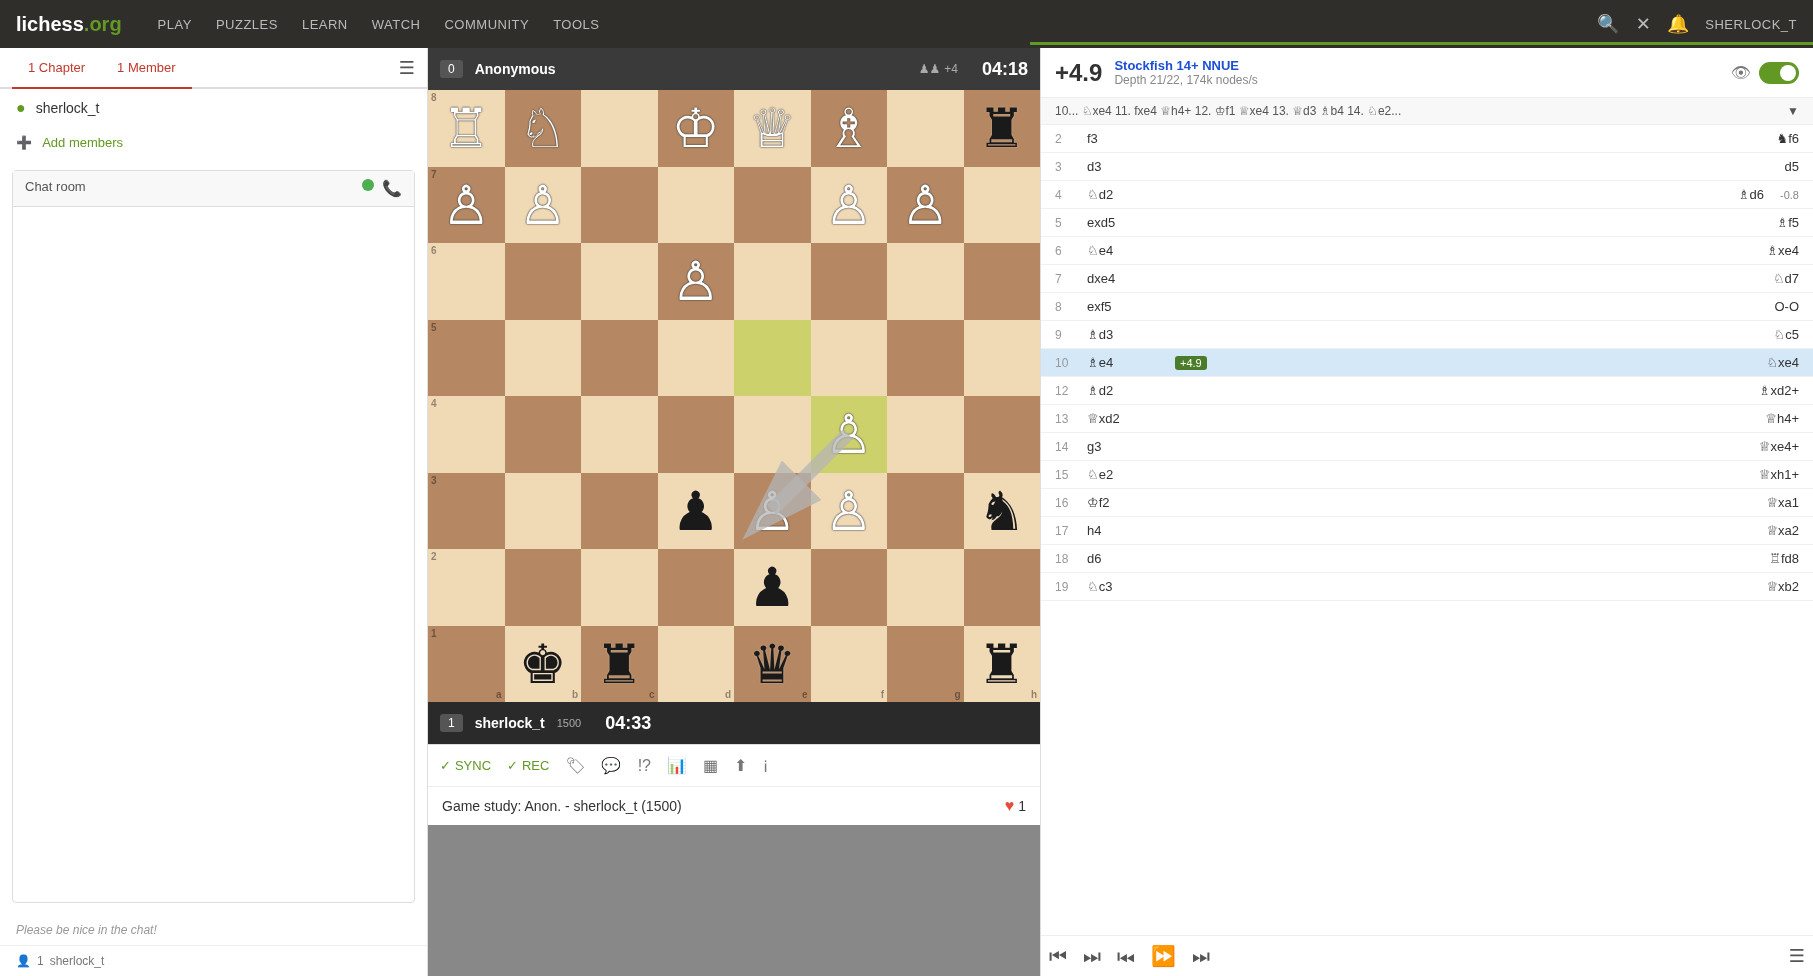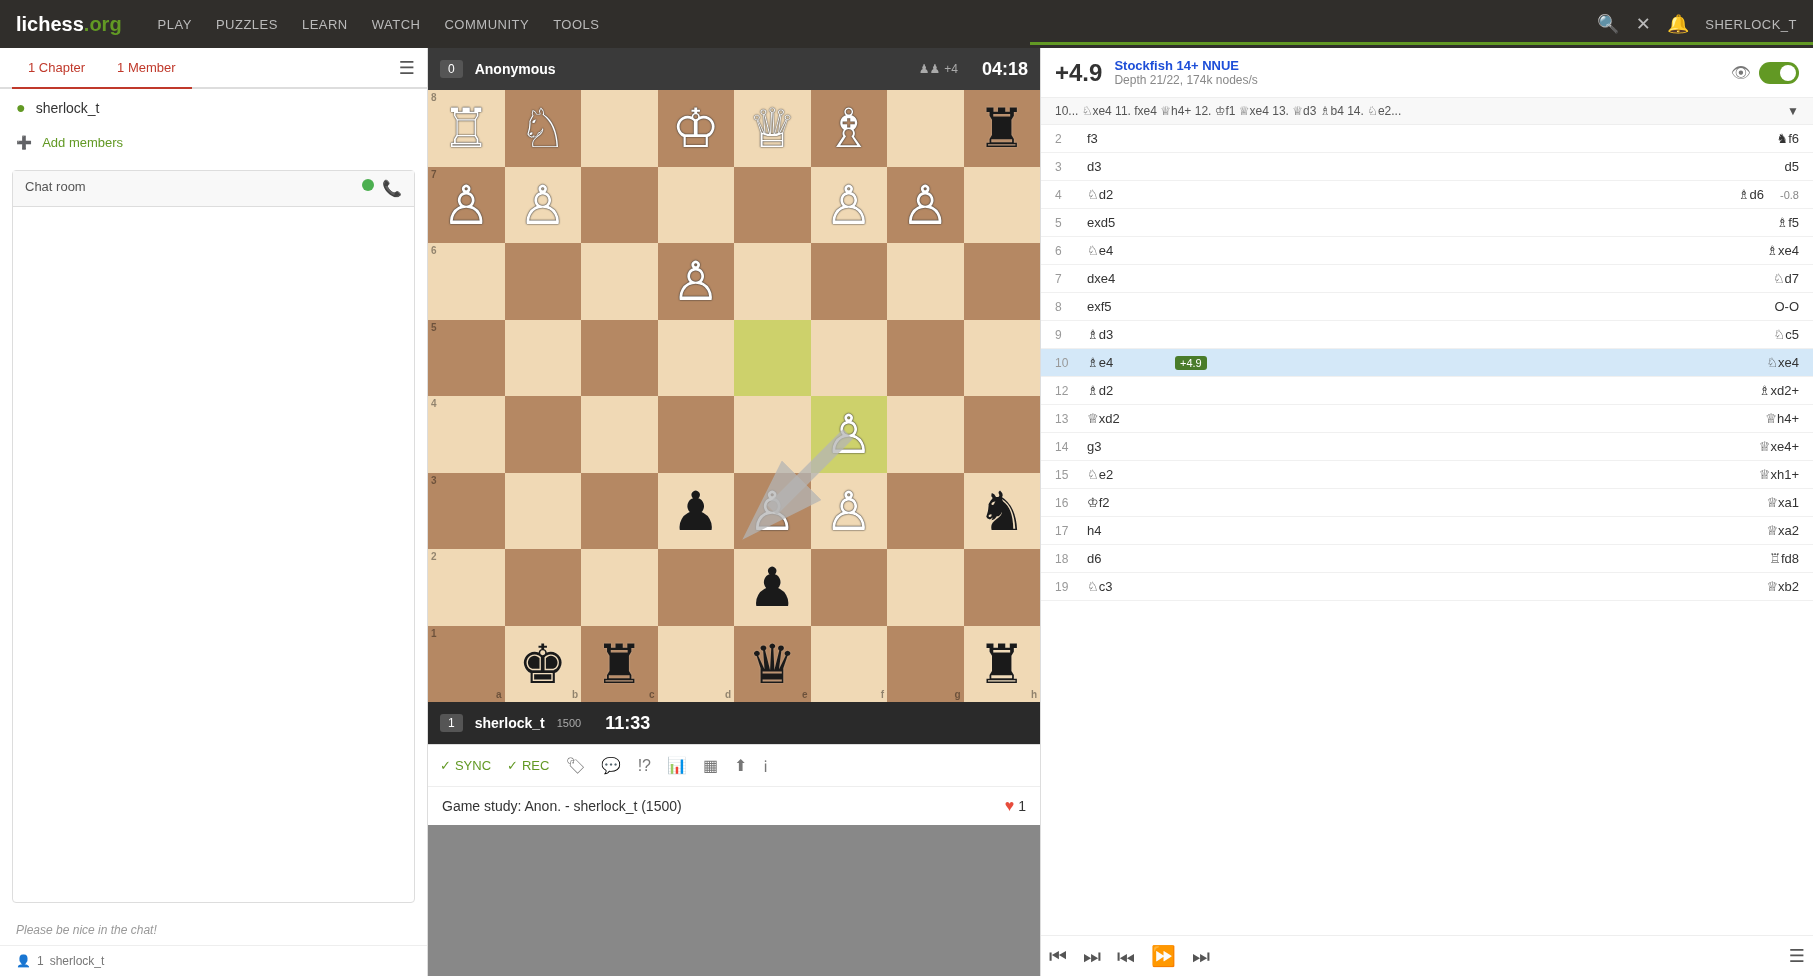--- a/index.html
+++ b/index.html
@@ -553,21 +553,21 @@
             </defs>
 
             <line x1="420" y1="344" x2="344" y2="420" stroke="rgba(180,180,180,0.75)" stroke-width="14" marker-end="url(#arrowhead)"></line>
           </svg>
         </div>
 
         <div class="player-bar player-bar-bottom">
           <span class="player-num">1</span>
           <span class="player-name">sherlock_t</span>
           <span style="color:#aaa; font-size:11px; ">1500</span>
-          <span class="player-time">11:33</span>
+          <span class="player-time">04:33</span>
         </div>
 
         <div class="board-toolbar">
           <div class="toolbar-item">
             <span style="color:#629924;">✓</span>
             <span>SYNC</span>
           </div>
           <div class="toolbar-item">
             <span style="color:#629924;">✓</span>
             <span>REC</span>

